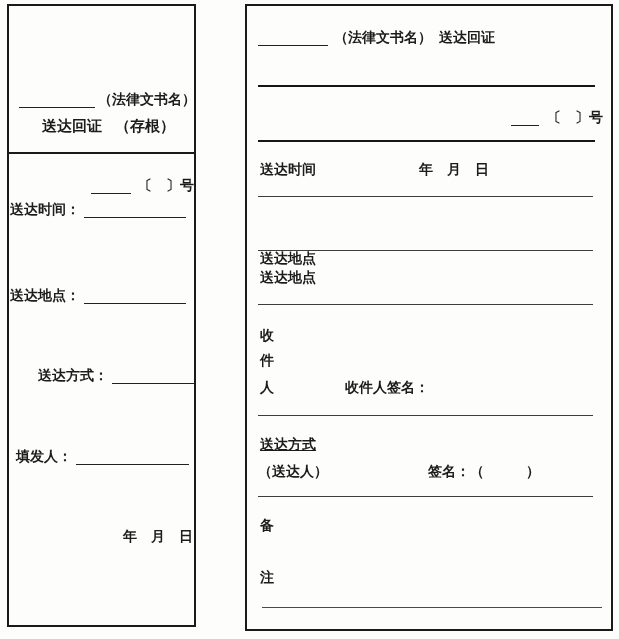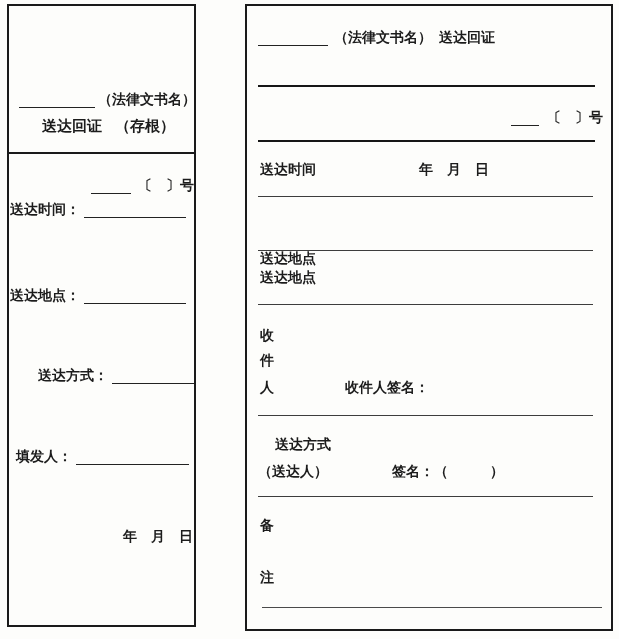--- a/index.html
+++ b/index.html
@@ -106,27 +106,27 @@
 
     <div class="hline" style="left:11px;top:298px;width:335px;"></div>
 
     <span class="vchar" style="left:13px;top:322px;">收</span>
     <span class="vchar" style="left:13px;top:347px;">件</span>
     <span class="vchar" style="left:13px;top:374px;">人</span>
     <span class="vchar" style="left:98px;top:374px;">收件人签名：</span>
 
     <div class="hline" style="left:11px;top:409px;width:335px;"></div>
 
-    <div class="row" style="left:28px;top:429px;">
+    <div class="row" style="left:13px;top:429px;text-decoration:underline;">
       <span class="t">送达方式</span>
     </div>
 
     <div class="row" style="left:11px;top:456px;">
       <span class="t">（送达人）</span>
-      <span class="t" style="margin-left:64px">签名：（　　　）</span>
+      <span class="t" style="margin-left:100px">签名：（　　　）</span>
     </div>
 
     <div class="hline" style="left:11px;top:490px;width:335px;"></div>
 
     <span class="vchar" style="left:13px;top:512px;">备</span>
     <span class="vchar" style="left:13px;top:564px;">注</span>
 
     <div class="hline" style="left:15px;top:601px;width:340px;border-top-color:#4a4a4a;"></div>
   </div>
 

